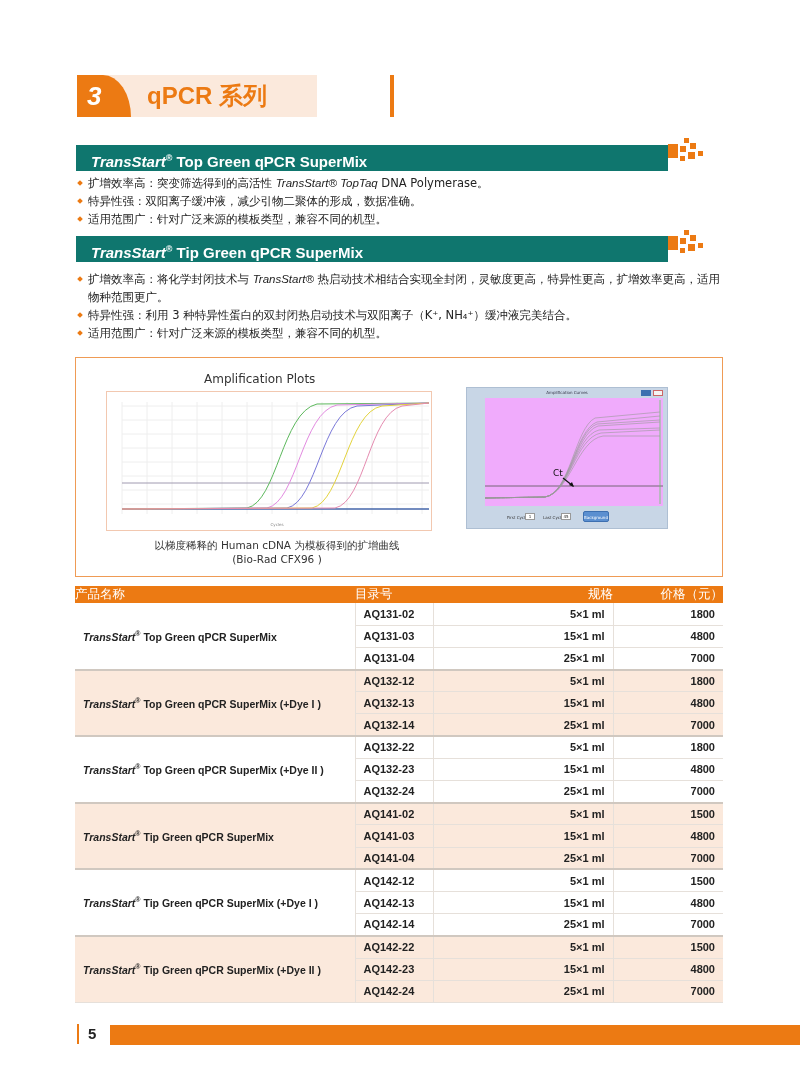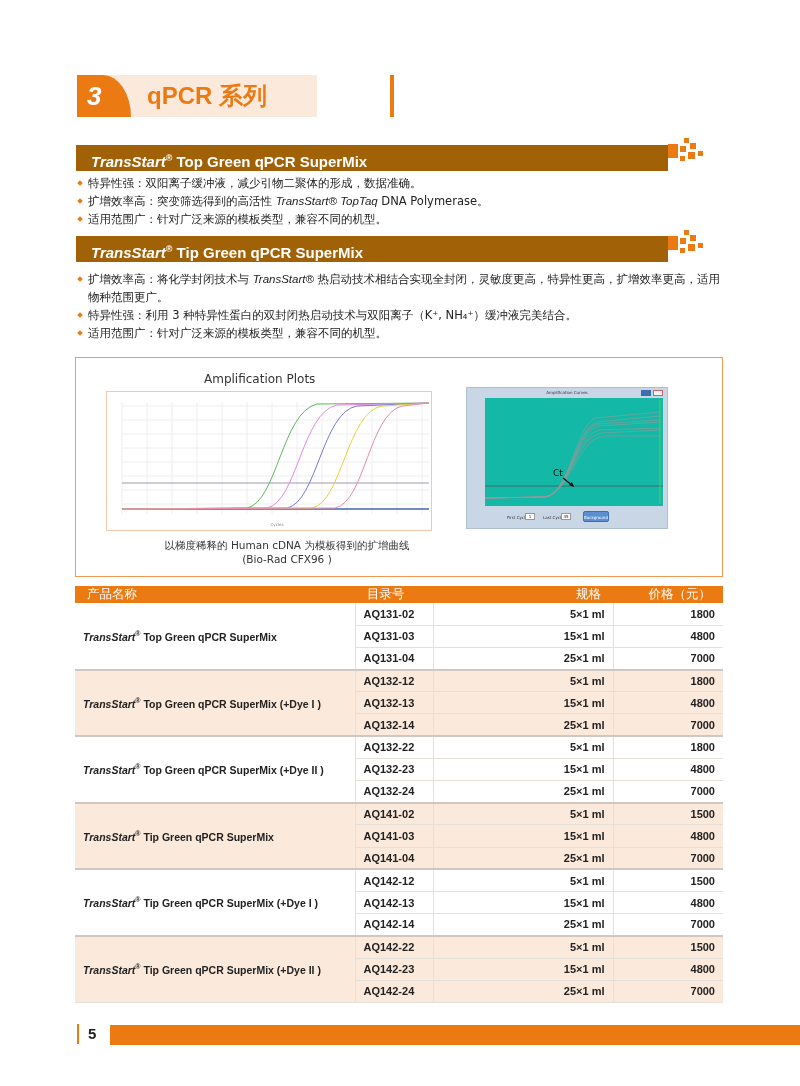--- a/index.html
+++ b/index.html
@@ -5,41 +5,41 @@
   * { box-sizing: border-box; margin: 0; padding: 0; }
   body { width: 800px; height: 1086px; background: #fff; font-family: "DejaVu Sans", "Liberation Sans", sans-serif; color: #222; position: relative; overflow: hidden; }
 
   
   .sec-head { position: absolute; left: 77px; top: 75px; width: 240px; height: 42px; background: #fbe9dc; }
   .sec-num { position: absolute; left: 0; top: 0; width: 54px; height: 42px; background: #ec7a13; border-top-right-radius: 28px 42px; color: #fff; font-weight: bold; font-size: 26px; font-family: "Liberation Sans", sans-serif; font-style: italic; padding-left: 10px; line-height: 42px; }
   .sec-title { position: absolute; left: 70px; top: 0; line-height: 42px; font-size: 24px; font-weight: bold; color: #ec7a13; font-family: "Liberation Sans", sans-serif; }
   .sec-bar { position: absolute; left: 313px; top: 0; width: 4px; height: 42px; background: #ec7a13; }
 
   
-  .banner { position: absolute; left: 76px; width: 592px; height: 26px; background: #a16207; color: #fff; font-weight: bold; font-size: 15px; line-height: 26px; padding-left: 15px; font-family: "Liberation Sans", sans-serif; }
+  .banner { position: absolute; left: 76px; width: 592px; height: 26px; background: #0f766e; color: #fff; font-weight: bold; font-size: 15px; line-height: 26px; padding-left: 15px; font-family: "Liberation Sans", sans-serif; }
   .banner i { font-weight: bold; }
   .banner sup { font-size: 9px; }
   .pixels { position: absolute; width: 40px; height: 30px; }
   .pixels span { position: absolute; background: #ec7a13; }
 
   .bullets { position: absolute; left: 78px; width: 650px; font-size: 11.5px; line-height: 18px; color: #222; }
   .bullets li { list-style: none; position: relative; padding-left: 10px; }
   .bullets li::before { content: ""; position: absolute; left: 0; top: 7px; width: 4px; height: 4px; background: #ec7a13; transform: rotate(45deg); }
   .bullets i { font-family: "Liberation Sans", sans-serif; }
 
   
   .figbox { position: absolute; left: 75px; top: 357px; width: 648px; height: 220px; border: 1px solid #ef9b55; }
   .fig-title { position: absolute; left: 128px; top: 14px; font-size: 12px; color: #333; }
   .chart1 { position: absolute; left: 30px; top: 33px; width: 326px; height: 140px; border: 1px solid #f2c8b0; background: #fff; }
   .cap { position: absolute; text-align: center; font-size: 10.5px; color: #333; line-height: 14px; }
   .chart2 { position: absolute; left: 390px; top: 29px; width: 202px; height: 142px; background: #c8d6e6; border: 1px solid #aebfd3; }
 
   
   .tbl { position: absolute; left: 75px; top: 586px; width: 648px; border-collapse: collapse; font-family: "Liberation Sans", sans-serif; font-size: 11px; font-weight: bold; }
-  .tbl th { background: #ec7a13; color: #fff; height: 14px; font-size: 12.5px; font-weight: normal; padding: 0 12px; font-family: "DejaVu Sans", sans-serif; }
+  .tbl th { background: #ec7a13; color: #fff; height: 14px; font-size: 12.5px; font-weight: normal; padding: 0 0; font-family: "DejaVu Sans", sans-serif; }
   .tbl td { height: 22.2px; padding: 0 8px; border-bottom: 1px solid #e6e0da; border-left: 1px solid #e6e0da; color: #222; }
   .tbl td.name { border-left: none; font-size: 10.5px; }
   .tbl tr.alt td { background: #fbe9dc; }
   .tbl tr.gsep td { border-top: 2px solid #d0c8c0; margin-left: 22px; }
   .num { text-align: right; }
 
   .foot-bar { position: absolute; left: 77px; top: 1024px; width: 2px; height: 20px; background: #ec7a13; }
   .foot-num { position: absolute; left: 88px; top: 1024px; font-weight: bold; font-size: 15px; line-height: 20px; font-family: "Liberation Sans", sans-serif; }
   .foot-strip { position: absolute; left: 110px; top: 1025px; width: 690px; height: 20px; background: #ec7a13; }
 </style>
@@ -58,22 +58,22 @@
 <div class="pixels" style="left:668px;top:138px;">
   <span style="left:0;top:6px;width:10px;height:14px;"></span>
   <span style="left:12px;top:8px;width:6px;height:6px;"></span>
   <span style="left:16px;top:0;width:5px;height:5px;"></span>
   <span style="left:22px;top:5px;width:6px;height:6px;"></span>
   <span style="left:20px;top:14px;width:7px;height:7px;"></span>
   <span style="left:12px;top:18px;width:5px;height:5px;"></span>
   <span style="left:30px;top:13px;width:5px;height:5px;"></span>
 </div>
 <ul class="bullets" style="top:174px;">
+  <li><span>扩增效率高：</span><span>突变筛选得到的高活性 </span><i>TransStart® TopTaq</i><span> DNA Polymerase。</span></li>
   <li><span>特异性强：</span><span>双阳离子缓冲液，减少引物二聚体的形成，数据准确。</span></li>
-  <li><span>扩增效率高：</span><span>突变筛选得到的高活性 </span><i>TransStart® TopTaq</i><span> DNA Polymerase。</span></li>
   <li><span>适用范围广：</span><span>针对广泛来源的模板类型，兼容不同的机型。</span></li>
 </ul>
 
 <div class="banner" style="top:236px;">
   <i>TransStart</i><sup>®</sup><span> Tip Green qPCR SuperMix</span>
 </div>
 <div class="pixels" style="left:668px;top:230px;">
   <span style="left:0;top:6px;width:10px;height:14px;"></span>
   <span style="left:12px;top:8px;width:6px;height:6px;"></span>
   <span style="left:16px;top:0;width:5px;height:5px;"></span>
@@ -120,30 +120,30 @@
       <g fill="none" stroke-width="1">
         <path d="M15 117 L140 116 C170 110,175 20,210 12 L322 11" stroke="#5cb85c"></path>
         <path d="M15 117 L160 116 C190 110,195 20,230 13 L322 11" stroke="#e28ae0"></path>
         <path d="M15 117 L180 116 C210 110,215 20,250 14 L322 11" stroke="#7a78d8"></path>
         <path d="M15 117 L205 116 C235 110,240 20,275 14 L322 11" stroke="#e3d33c"></path>
         <path d="M15 117 L228 116 C258 110,262 22,295 14 L322 11" stroke="#e58bb0"></path>
       </g>
       <text x="170" y="134" font-size="4" fill="#888" text-anchor="middle">Cycles</text>
     </svg>
   </div>
-  <div class="cap" style="left:56px;top:180px;width:310px;">
+  <div class="cap" style="left:46px;top:180px;width:310px;">
     <div>以梯度稀释的 Human cDNA 为模板得到的扩增曲线</div>
     <div>(Bio-Rad CFX96 )</div>
   </div>
 
   <div class="chart2">
     <div style="position:absolute;left:0;top:2px;width:100%;text-align:center;font-size:4px;color:#334;">Amplification Curves</div>
     <div style="position:absolute;right:16px;top:2px;width:10px;height:6px;background:#3d6fb0;"></div>
     <div style="position:absolute;right:4px;top:2px;width:10px;height:6px;background:#f4f4f4;border:1px solid #c66;"></div>
-    <div style="position:absolute;left:18px;top:10px;width:178px;height:108px;background:#14b8a6;">
+    <div style="position:absolute;left:18px;top:10px;width:178px;height:108px;background:#f0abfc;">
       <svg width="178" height="108" viewBox="0 0 178 108">
         <line x1="0" y1="88" x2="178" y2="88" stroke="#555" stroke-width="0.8"></line>
         <line x1="175" y1="2" x2="175" y2="106" stroke="#6c6" stroke-width="0.8"></line>
         <g fill="none" stroke="#999" stroke-width="0.6">
           <path d="M0 100 L60 99 C85 95,90 30,110 20 L175 14"></path>
           <path d="M0 100 L60 99 C85 95,90 32,112 24 L175 18"></path>
           <path d="M0 100 L60 99 C85 95,90 34,112 26 L175 22"></path>
           <path d="M0 100 L60 99 C85 95,90 36,113 28 L175 24"></path>
           <path d="M0 100 L60 99 C85 95,90 38,114 32 L175 30"></path>
           <path d="M0 100 L60 99 C85 95,90 40,116 35 L175 32"></path>

